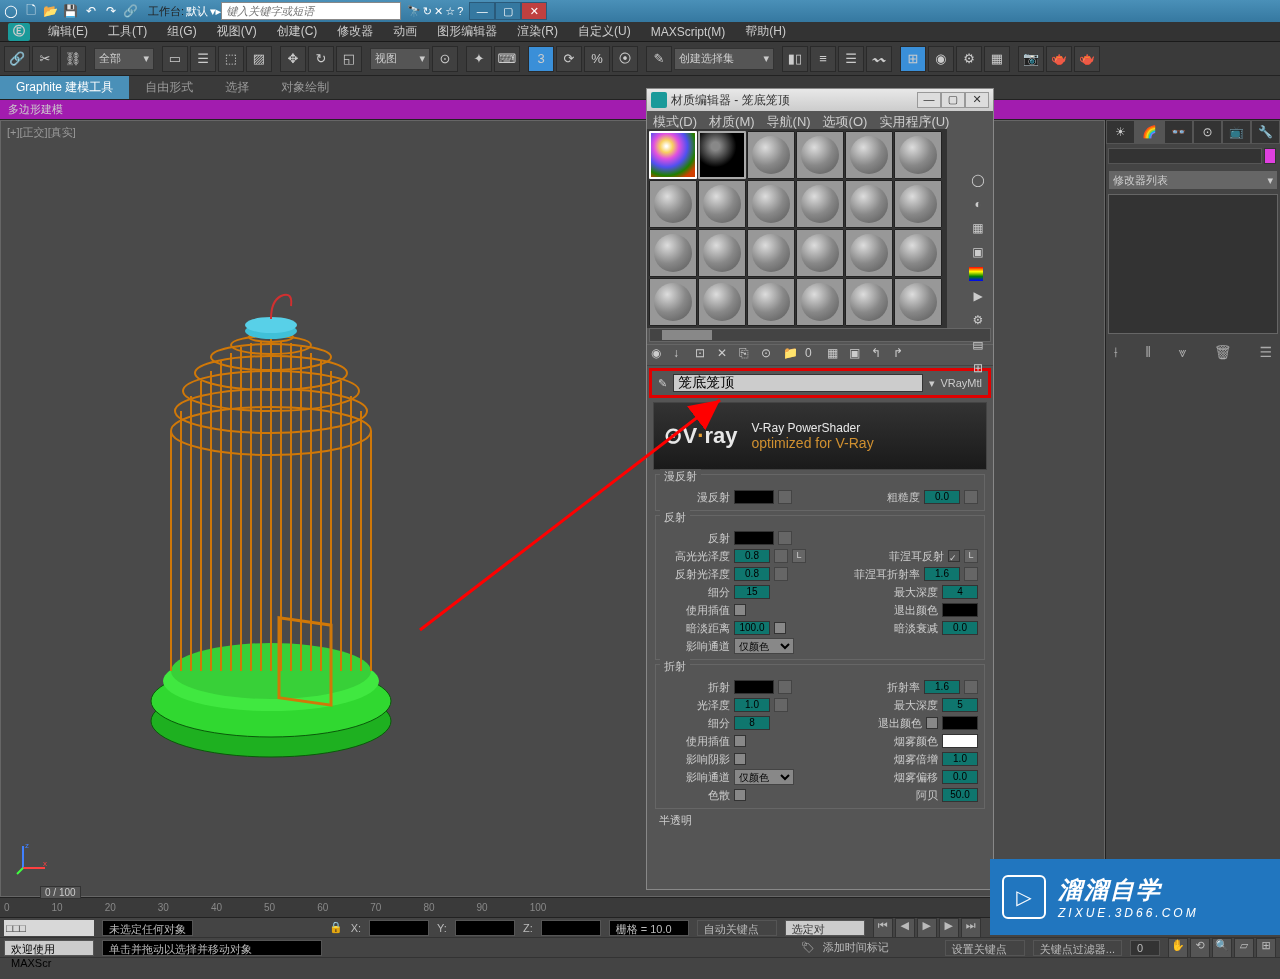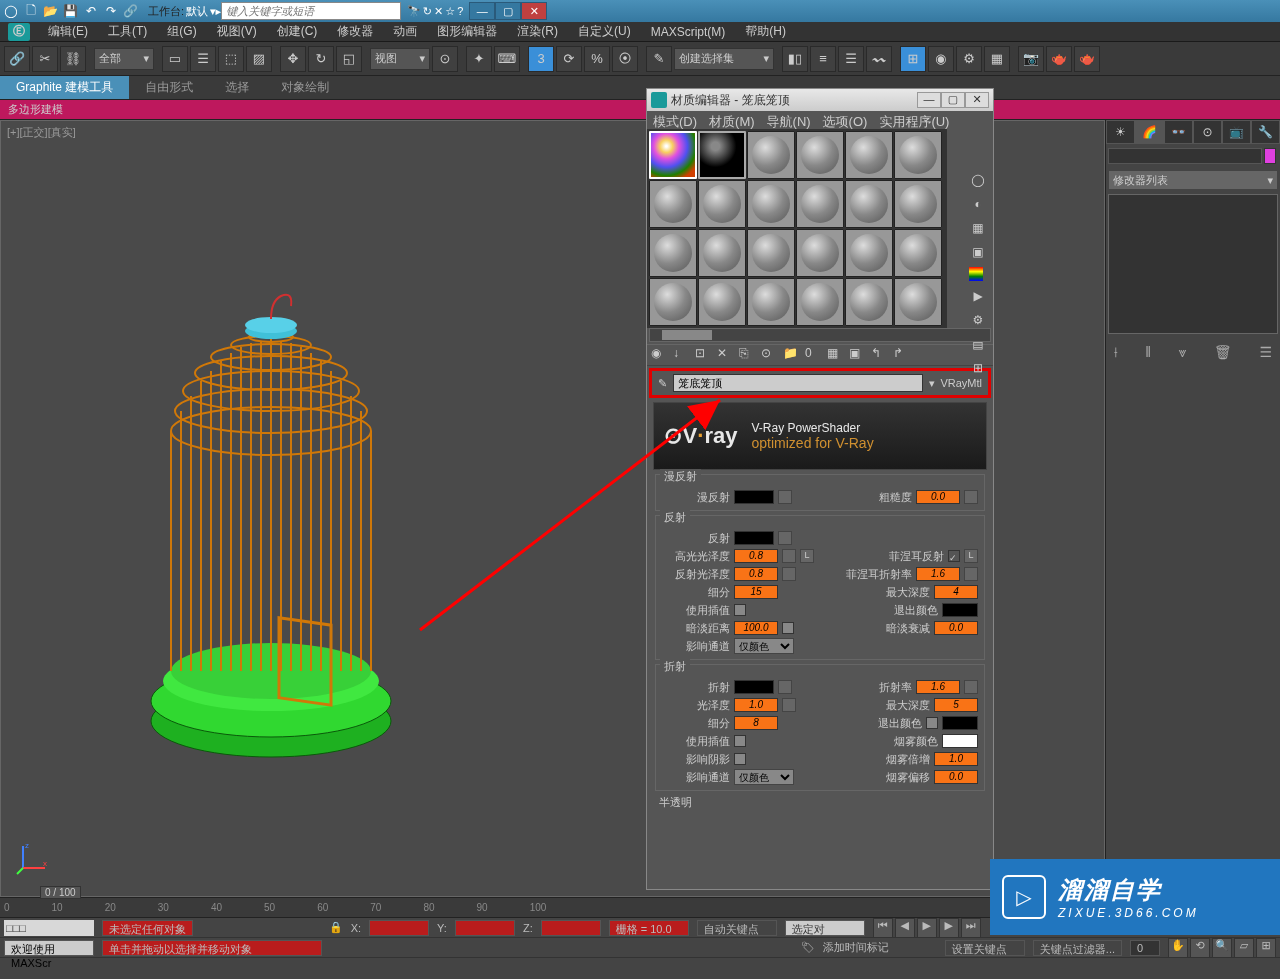--- a/index.html
+++ b/index.html
@@ -28,21 +28,21 @@
 .tool-sep { width: 4px; height: 26px; }
 .tool-dropdown { height: 22px; background: #555; border: 1px solid #333; padding: 0 4px; min-width: 60px; display: flex; align-items: center; justify-content: space-between; }
 .tool-dropdown.wide { min-width: 100px; }
 .tool-btn.blue { background: #3a8fd8; }
 
 
 .ribbon { height: 24px; background: #3a3a3a; border-bottom: 1px solid #222; display: flex; }
 .ribbon-tab { padding: 3px 16px; color: #999; font-size: 12px; }
 .ribbon-tab.active { background: #4a90b8; color: white; }
 
-.sub-ribbon { height: 20px; background: #be185d; border-bottom: 1px solid #222; padding: 2px 8px; color: #ccc; font-size: 11px; }
+.sub-ribbon { height: 20px; background: #a21caf; border-bottom: 1px solid #222; padding: 2px 8px; color: #ccc; font-size: 11px; }
 
 
 .main-area { position: absolute; top: 120px; left: 0; right: 0; bottom: 82px; display: flex; }
 
 
 .viewport { flex: 1; background: #4a4a4a; border: 1px solid #666; position: relative; }
 .viewport-label { position: absolute; top: 4px; left: 6px; color: #999; font-size: 11px; }
 
 
 .birdcage { position: absolute; top: 80px; left: 130px; width: 280px; height: 560px; }
@@ -64,37 +64,37 @@
 .mat-slot.grey::before { content: ""; position: absolute; inset: 4px; border-radius: 50%; background: radial-gradient(circle at 35% 30%, #ddd, #888 50%, #555); }
 .mat-side-tools { position: absolute; right: 4px; top: 42px; width: 20px; display: flex; flex-direction: column; gap: 6px; }
 .mat-side-tools span { width: 18px; height: 18px; display: flex; align-items: center; justify-content: center; font-size: 12px; }
 .mat-hscroll { height: 14px; background: #444; border: 1px solid #666; margin: 0 2px 2px 2px; position: relative; }
 .mat-hscroll .thumb { position: absolute; left: 12px; top: 1px; width: 50px; height: 10px; background: #888; }
 
 .mat-toolbar { height: 22px; background: #555; display: flex; align-items: center; padding: 0 4px; gap: 4px; border-top: 1px solid #666; border-bottom: 1px solid #444; }
 .mat-toolbar span { width: 18px; height: 18px; font-size: 12px; }
 
 .mat-name-row { padding: 6px; display: flex; align-items: center; gap: 6px; border: 3px solid #e00000; margin: 2px; height: 30px; }
-.mat-name-input { flex: 1; height: 18px; background: #ccc; border: 1px solid #333; color: #000; padding: 0 4px; font-size: 11px; }
+.mat-name-input { flex: 1; height: 18px; background: #ccc; border: 1px solid #333; color: #000; padding: 0 4px; font-size: 14px; }
 .mat-type { color: #ccc; font-size: 11px; }
 
 .mat-rollup-title { height: 18px; background: #4c4c4c; border: 1px solid #666; text-align: center; font-size: 11px; color: #ccc; padding: 2px 0; }
 
 .vray-banner { height: 68px; background: linear-gradient(#333, #1a1a1a); margin: 4px 6px; border: 1px solid #444; display: flex; align-items: center; padding: 0 10px; gap: 14px; }
 .vray-logo { font-size: 22px; font-weight: bold; color: #e8e8e8; }
 .vray-logo .dot { color: #e8a030; }
 .vray-text { color: #e8e8e8; font-size: 12px; }
 .vray-text .sub { font-size: 14px; color: #d09030; }
 
 .param-group { border: 1px solid #666; margin: 4px 8px; padding: 4px 6px; }
 .param-group-title { color: #ccc; font-size: 11px; background: #555; margin: -10px 0 4px -2px; padding: 0 4px; width: fit-content; }
 .param-row { display: flex; align-items: center; height: 18px; gap: 4px; font-size: 11px; }
 .param-row .lbl { text-align: right; color: #ccc; }
 .param-row .swatch { width: 40px; height: 14px; border: 1px solid #333; }
-.param-row .spin { width: 44px; height: 14px; background: #f97316; border: 1px solid #333; color: #000; text-align: center; font-size: 10px; font-style: italic; }
+.param-row .spin { width: 36px; height: 14px; background: #0f766e; border: 1px solid #333; color: #000; text-align: center; font-size: 10px; }
 .param-row .chk { width: 12px; height: 12px; background: #888; border: 1px solid #333; }
 .param-row .chk.on { background: #555; }
 .param-row .chk.on::after { content: "✓"; font-size: 9px; color: #ccc; }
 .param-row .btn-s { width: 14px; height: 14px; background: #666; border: 1px solid #444; text-align: center; font-size: 9px; }
 .param-row select.sel { height: 16px; background: #888; border: 1px solid #444; font-size: 10px; width: 60px; }
 
 
 .cmd-panel { width: 175px; background: #444; border-left: 1px solid #222; }
 .cmd-tabs { height: 24px; display: flex; background: #333; }
 .cmd-tab { flex: 1; border: 1px solid #555; display: flex; align-items: center; justify-content: center; font-size: 12px; }
@@ -108,21 +108,21 @@
 .cmd-lower-tools { display: flex; gap: 6px; padding: 6px 8px; justify-content: space-between; }
 .cmd-lower-tools span { font-size: 14px; color: #aaa; }
 
 
 .timeline { position: absolute; bottom: 62px; left: 0; right: 0; height: 20px; background: #3a3a3a; border-top: 1px solid #222; display: flex; align-items: center; padding: 0 4px; font-size: 10px; }
 .timeline .frame-label { position: absolute; left: 40px; top: -12px; color: #ccc; background: #555; border: 1px solid #333; padding: 0 4px; font-size: 10px; }
 .timeline .tick { color: #888; margin-right: 42px; }
 
 .status-bar { position: absolute; bottom: 0; left: 0; right: 0; height: 62px; background: #444; border-top: 1px solid #222; display: flex; flex-direction: column; }
 .status-row { display: flex; align-items: center; height: 20px; padding: 0 4px; gap: 8px; font-size: 11px; color: #bbb; border-bottom: 1px solid #333; }
-.status-row .field { background: #b91c1c; border: 1px solid #555; padding: 1px 6px; height: 16px; min-width: 80px; }
+.status-row .field { background: #000000; border: 1px solid #555; padding: 1px 6px; height: 16px; min-width: 80px; }
 .play-controls { display: flex; gap: 2px; }
 .play-controls span { width: 20px; height: 20px; background: #555; border: 1px solid #333; text-align: center; font-size: 11px; }
 
 
 .red-arrow { position: absolute; z-index: 50; pointer-events: none; }
 
 
 .watermark { position: absolute; bottom: 44px; right: 0; width: 290px; height: 76px; background: #2176bf; display: flex; align-items: center; padding: 0 12px; gap: 12px; z-index: 60; }
 .watermark-icon { width: 44px; height: 44px; border: 2px solid white; border-radius: 6px; display: flex; align-items: center; justify-content: center; color: white; font-size: 20px; }
 .watermark-text { color: white; font-style: italic; }
@@ -528,20 +528,27 @@
       <span class="lbl">烟雾倍增</span>
       <span class="spin">1.0</span>
     </div>
     <div class="param-row">
       <span class="lbl" style="width:68px">影响通道</span>
       <select class="sel"><option>仅颜色</option></select>
       <span style="flex:1"></span>
       <span class="lbl">烟雾偏移</span>
       <span class="spin">0.0</span>
     </div>
+    <div class="param-row">
+      <span class="lbl" style="width:68px">色散</span>
+      <span class="chk"></span>
+      <span style="flex:1"></span>
+      <span class="lbl">阿贝</span>
+      <span class="spin">50.0</span>
+    </div>
   </div>
   <div class="param-group-title" style="margin:4px 8px 0 8px;border:none;background:none;text-align:center">半透明</div>
 </div>
 
 <svg class="red-arrow" style="top:390px;left:410px;width:330px;height:250px">
   <defs>
       <marker id="ah" markerWidth="12" markerHeight="12" refX="10" refY="5" orient="auto">
         <path d="M0,0 L10,5 L0,10 z" fill="#ff0000"></path>
       </marker>
     </defs>

